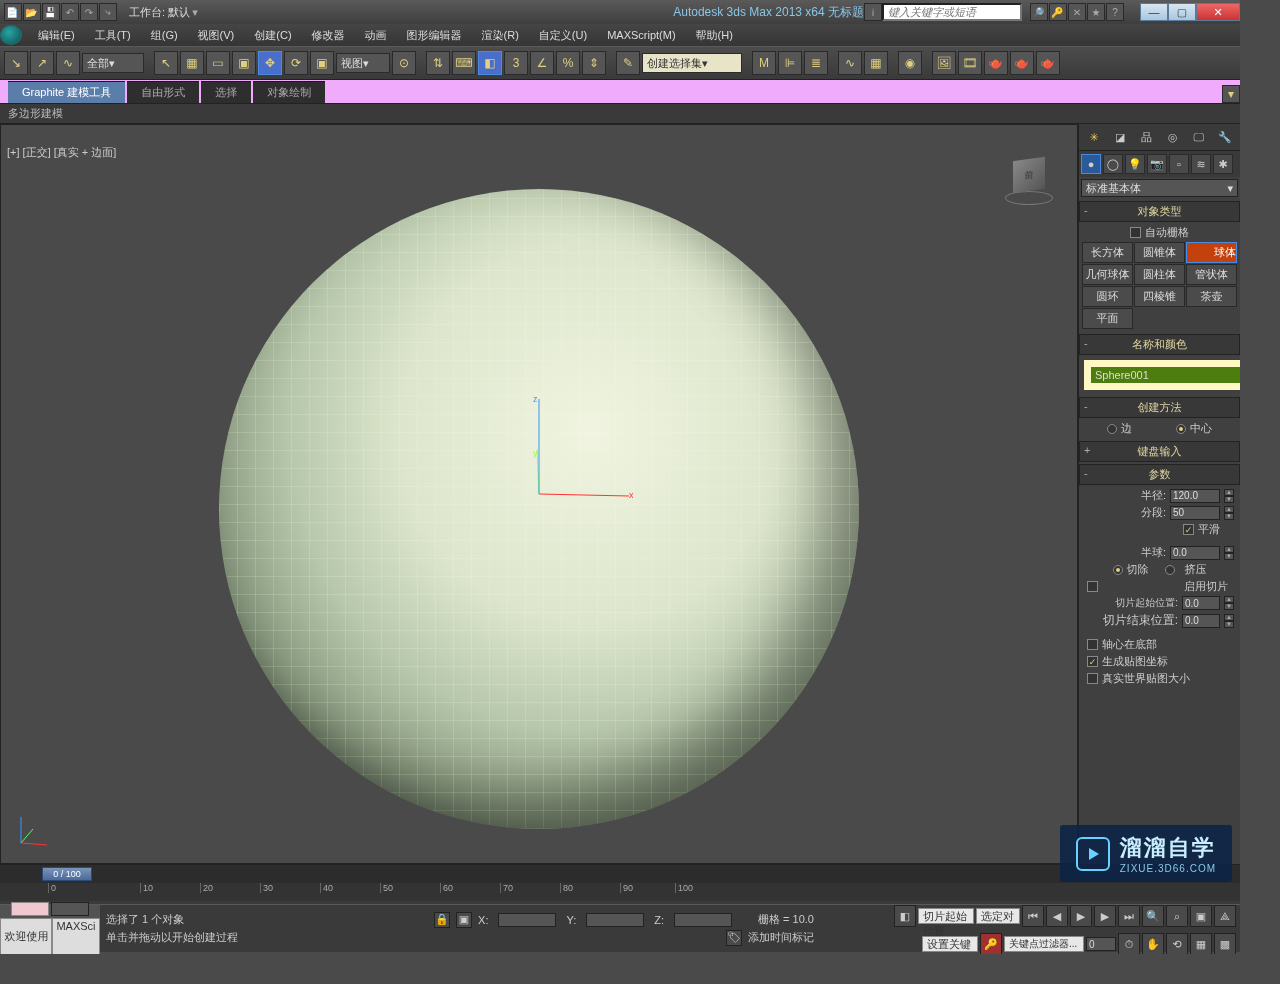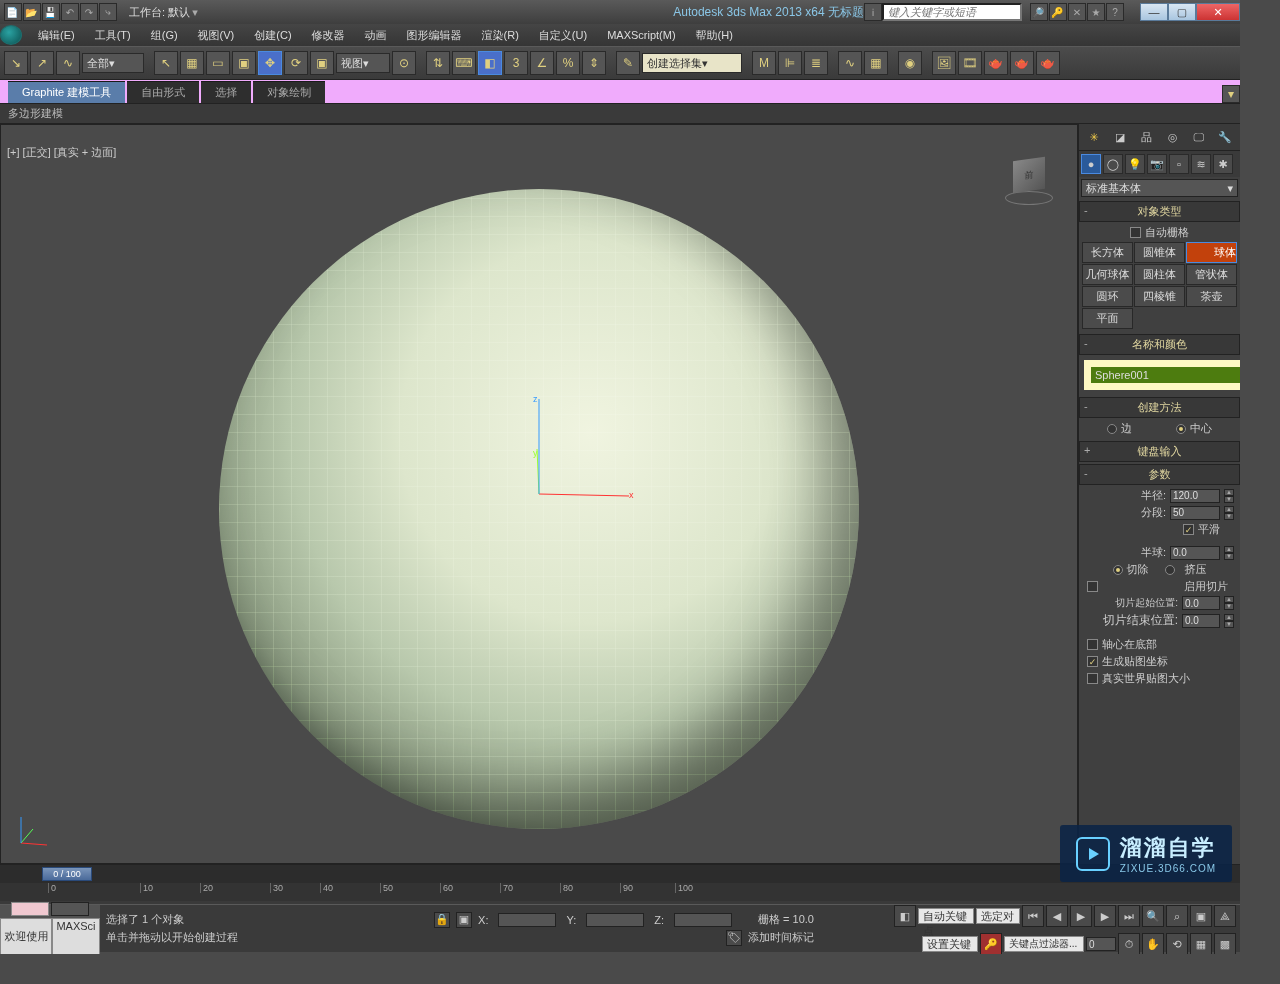--- a/index.html
+++ b/index.html
@@ -378,21 +378,21 @@
 </div>
 
 <div class="timeline">
   <div class="tl-track">
     <div class="tl-handle">0 / 100</div>
   </div>
   <div class="tl-ruler">
     <span class="tl-tick" style="left:48px">0</span>
   <span class="tl-tick" style="left: 140px;">10</span>
       <span class="tl-tick" style="left: 200px;">20</span>
-      <span class="tl-tick" style="left: 260px; margin-left: 10px;">30</span>
+      <span class="tl-tick" style="left: 260px;">30</span>
       <span class="tl-tick" style="left: 320px;">40</span>
       <span class="tl-tick" style="left: 380px;">50</span>
       <span class="tl-tick" style="left: 440px;">60</span>
       <span class="tl-tick" style="left: 500px;">70</span>
       <span class="tl-tick" style="left: 560px;">80</span>
       <span class="tl-tick" style="left: 620px;">90</span>
       <span class="tl-tick" style="left: 675px;">100</span>
     </div>
 </div>
 
@@ -425,21 +425,21 @@
     </div>
     <div class="row">
       <span>单击并拖动以开始创建过程</span>
       <div style="flex:1"></div>
       <span class="sb-btn" style="width:16px;height:16px">🏷</span>
       <span>添加时间标记</span>
     </div>
   </div>
   <div class="sb-right">
     <span class="sb-btn">◧</span>
-    <span class="sb-field" style="width:56px">自动关键点</span>
+    <span class="sb-field" style="width:56px">切片起始位置</span>
     <span class="sb-field" style="width:44px">选定对</span>
     <span class="sb-btn">⏮</span>
     <span class="sb-btn">◀</span>
     <span class="sb-btn">▶</span>
     <span class="sb-btn">▶</span>
     <span class="sb-btn">⏭</span>
     <span class="sb-btn">🔍</span>
     <span class="sb-btn">⌕</span>
     <span class="sb-btn">▣</span>
     <span class="sb-btn">⟁</span>

